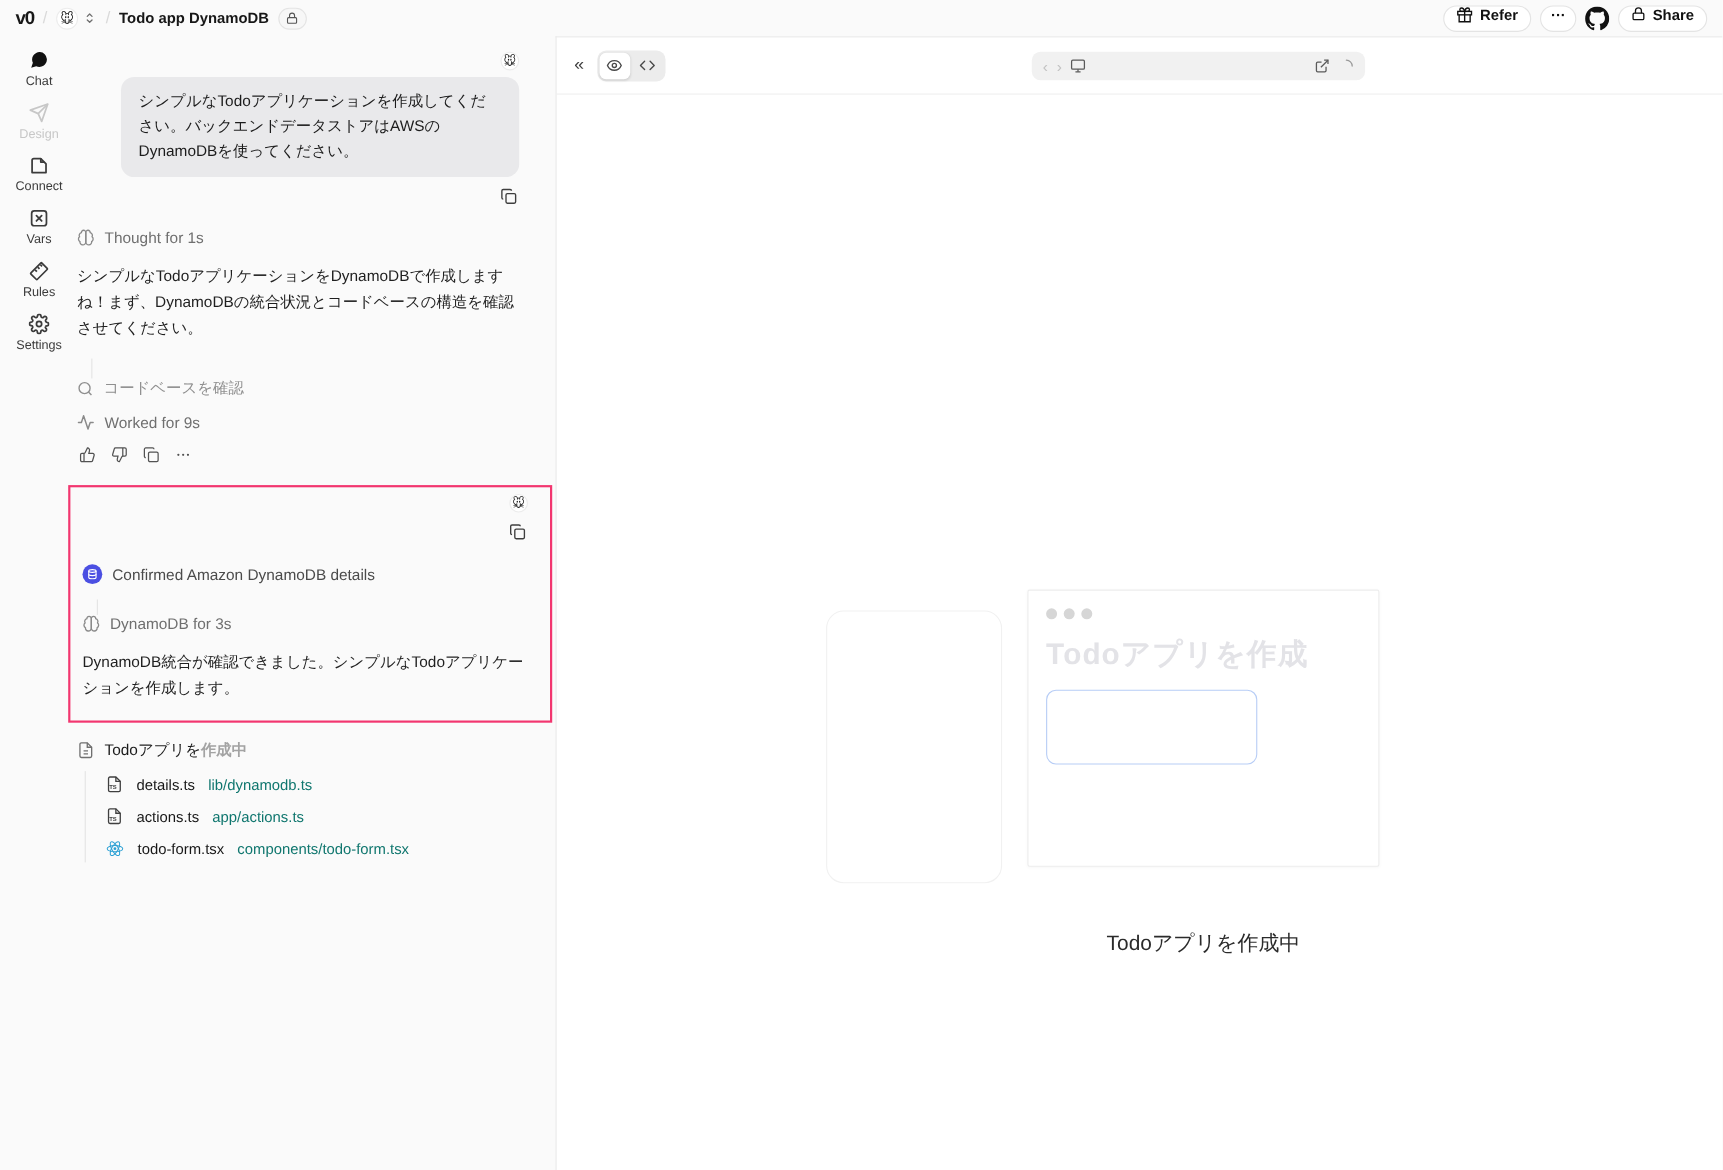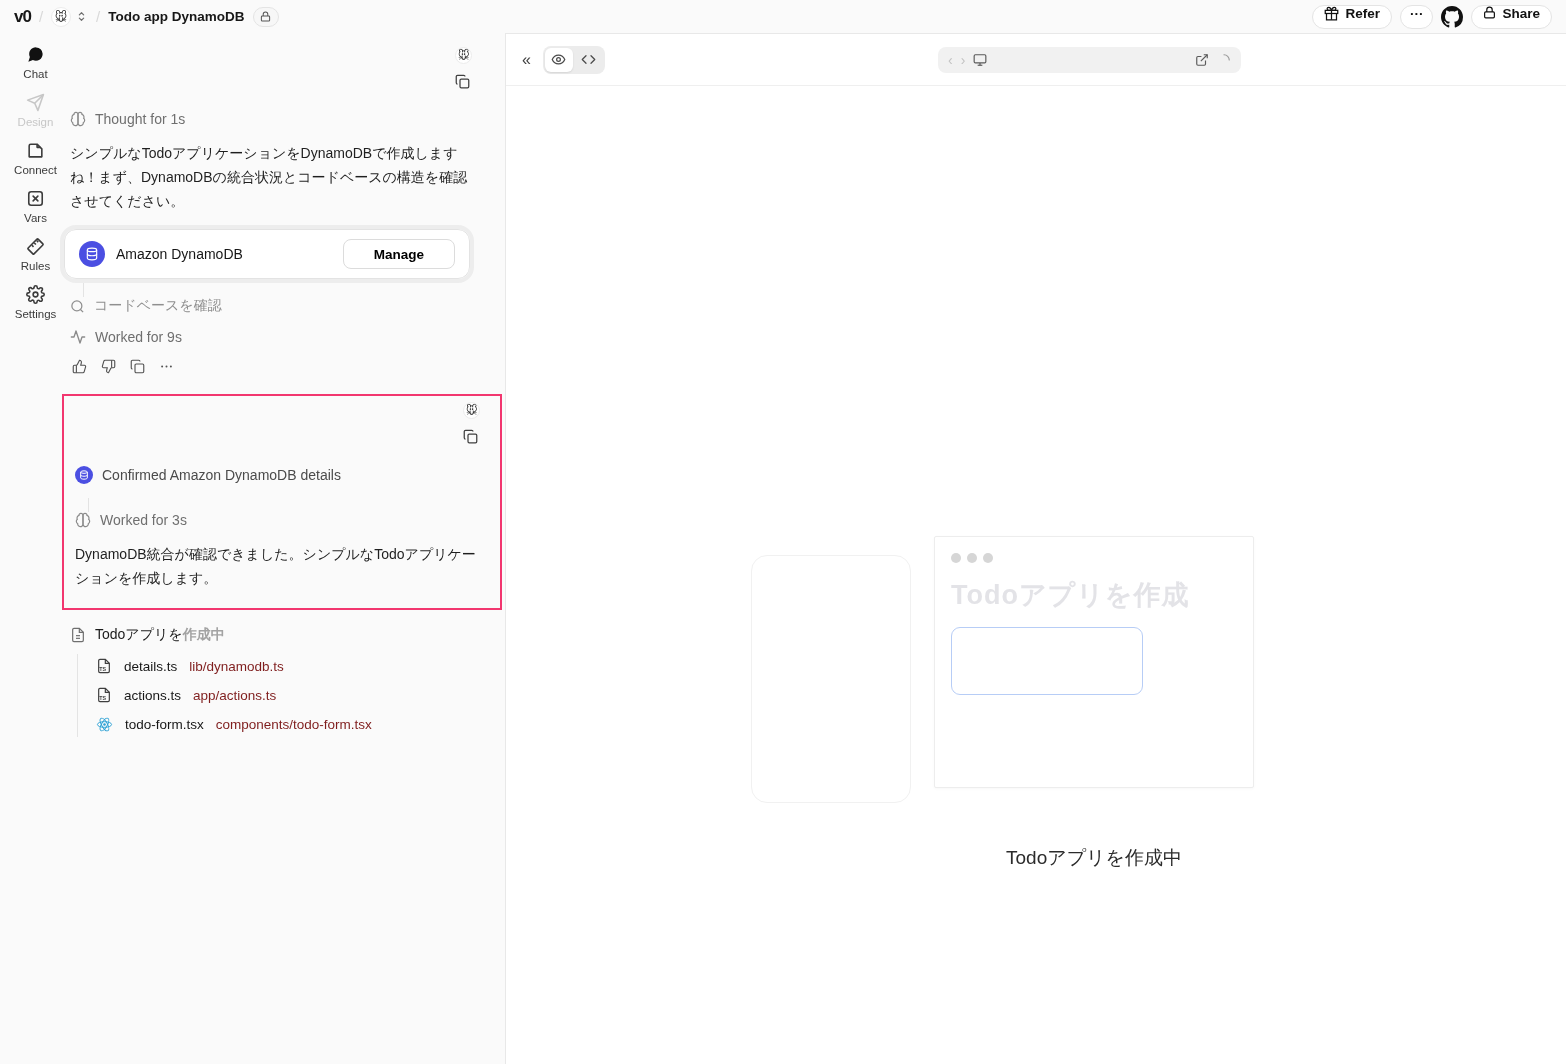--- a/index.html
+++ b/index.html
@@ -56,21 +56,21 @@
   .pink-box .step-row { margin-left:0; }
   .pink-box .para { margin-left:0; margin-bottom:4px; }
   .step-dark { color:#4b4b4b; }
 
   .task-head { display:flex; align-items:center; gap:9px; margin:2px 0 10px 6px; font-size:14px; }
   .task-dark { color:#1b1b1b; font-weight:500; }
   .task-light { color:#a3a3a3; font-weight:700; }
   .file-list { border-left:1px solid #e4e4e4; margin-left:13px; padding:4px 0 4px 18px; display:flex; flex-direction:column; gap:13px; }
   .file-row { display:flex; align-items:center; gap:12px; cursor:pointer; }
   .file-name { font-size:13.5px; font-weight:500; color:#171717; }
-  .file-path { font-size:13.5px; color:#7f1d1d; }
+  .file-path { font-size:13.5px; color:#0f766e; }
 
   
   .preview { flex:1; background:#fff; border-left:1px solid #e8e8e8; border-top:1px solid #e8e8e8; position:relative; }
   .ptoolbar { height:52px; border-bottom:1px solid #efefef; display:flex; align-items:center; padding:0 16px; position:relative; }
   .collapse-btn { font-size:16px; color:#3f3f3f; cursor:pointer; margin-right:12px; }
   .seg { background:#ececec; border-radius:8px; padding:2px; display:flex; gap:2px; }
   .seg-item { width:28px; height:24px; display:flex; align-items:center; justify-content:center; color:#4a4a4a; border-radius:6px; cursor:pointer; }
   .seg-item.active { background:#fff; box-shadow:0 1px 2px rgba(0,0,0,.1); }
   .urlbar { position:absolute; left:432px; top:13px; width:303px; height:26px; background:#f1f1f1; border-radius:8px; display:flex; align-items:center; padding:0 10px; gap:8px; }
   .nav-ch { color:#c2c2c2; font-size:14px; cursor:pointer; }
@@ -186,50 +186,40 @@
       <span>Settings</span>
     </div>
   </div>
 
   <div class="chat">
     <div class="chat-inner">
 
       <div class="right-align">
           <span class="avatar sm">🐭</span>
         </div>
+      <div class="right-align">
+        <div class="bubble-user">シンプルなTodoアプリケーションを作成してください。バックエンドデータストアはAWSのDynamoDBを使ってください。</div>
+      </div>
       <div class="copy-row">
         <svg width="15" height="15" viewBox="0 0 24 24" fill="none" stroke="currentColor" stroke-width="2">
             <rect x="8" y="8" width="14" height="14" rx="2"></rect>
             <path d="M4 16c-1.1 0-2-.9-2-2V4c0-1.1.9-2 2-2h10c1.1 0 2 .9 2 2"></path>
           </svg>
       </div>
 
       <div class="step-row">
         <svg width="16" height="16" viewBox="0 0 24 24" fill="none" stroke="#8a8a8a" stroke-width="1.8">
             <path d="M12 5a3 3 0 1 0-5.997.125 4 4 0 0 0-2.526 5.77 4 4 0 0 0 .556 6.588A4 4 0 1 0 12 18Z"></path>
             <path d="M12 5a3 3 0 1 1 5.997.125 4 4 0 0 1 2.526 5.77 4 4 0 0 1-.556 6.588A4 4 0 1 1 12 18Z"></path>
           </svg>
         <span class="stept">Thought for 1s</span>
       </div>
 
       <p class="para">シンプルなTodoアプリケーションをDynamoDBで作成しますね！まず、DynamoDBの統合状況とコードベースの構造を確認させてください。</p>
 
-      <div class="integration-card">
-        <div class="ic-left">
-          <span class="db-badge">
-            <svg width="14" height="14" viewBox="0 0 24 24" fill="none" stroke="#fff" stroke-width="2">
-                <ellipse cx="12" cy="5" rx="8" ry="3"></ellipse>
-                <path d="M4 5v14c0 1.66 3.58 3 8 3s8-1.34 8-3V5"></path>
-                <path d="M4 12c0 1.66 3.58 3 8 3s8-1.34 8-3"></path>
-              </svg>
-          </span>
-          <span class="ic-name">Amazon DynamoDB</span>
-        </div>
-        <button class="manage-btn">Manage</button>
-      </div>
       <div class="connector"></div>
 
       <div class="step-row" style="color:#8f8f8f">
         <svg width="15" height="15" viewBox="0 0 24 24" fill="none" stroke="currentColor" stroke-width="2">
             <circle cx="11" cy="11" r="8"></circle>
             <path d="m21 21-4.3-4.3"></path>
           </svg>
         <span class="stept">コードベースを確認</span>
       </div>
 
@@ -280,21 +270,21 @@
               </svg>
           </span>
           <span class="stept step-dark">Confirmed Amazon DynamoDB details</span>
         </div>
         <div class="connector short"></div>
         <div class="step-row">
           <svg width="16" height="16" viewBox="0 0 24 24" fill="none" stroke="#8a8a8a" stroke-width="1.8">
               <path d="M12 5a3 3 0 1 0-5.997.125 4 4 0 0 0-2.526 5.77 4 4 0 0 0 .556 6.588A4 4 0 1 0 12 18Z"></path>
               <path d="M12 5a3 3 0 1 1 5.997.125 4 4 0 0 1 2.526 5.77 4 4 0 0 1-.556 6.588A4 4 0 1 1 12 18Z"></path>
             </svg>
-          <span class="stept">Worked for 3s</span>
+          <span class="stept">DynamoDB for 3s</span>
         </div>
         <p class="para">DynamoDB統合が確認できました。シンプルなTodoアプリケーションを作成します。</p>
       </div>
 
       <div class="task-head">
         <svg width="16" height="16" viewBox="0 0 24 24" fill="none" stroke="#6f6f6f" stroke-width="1.8">
             <path d="M14 2H6a2 2 0 0 0-2 2v16a2 2 0 0 0 2 2h12a2 2 0 0 0 2-2V8z"></path>
             <path d="M14 2v6h6"></path>
             <path d="M9 13h6"></path>
             <path d="M9 17h6"></path>

